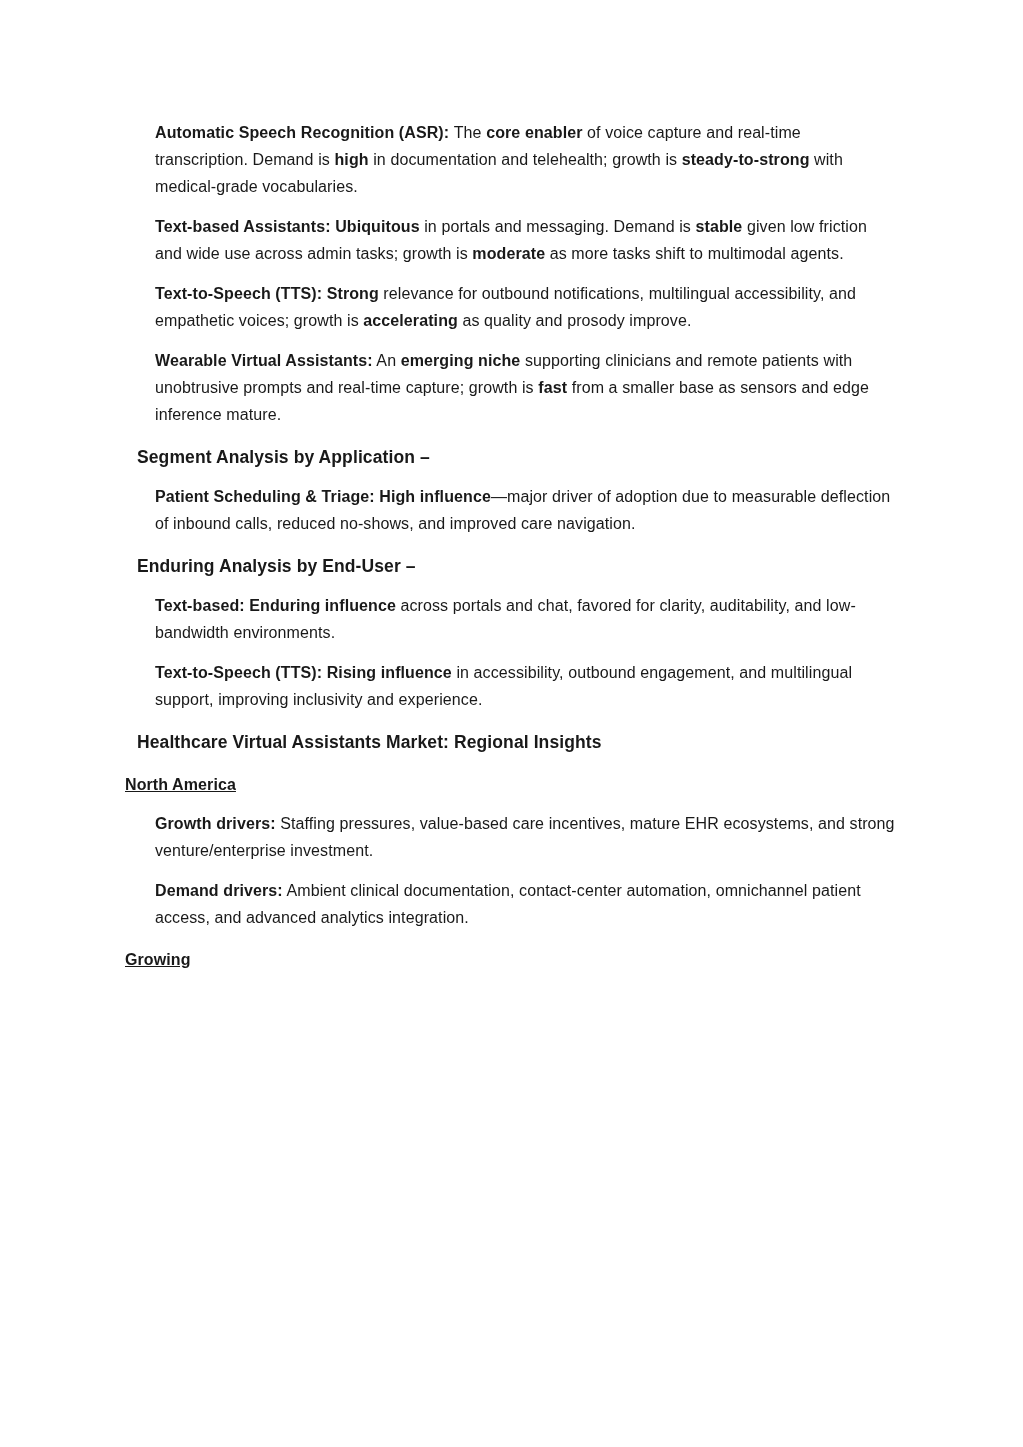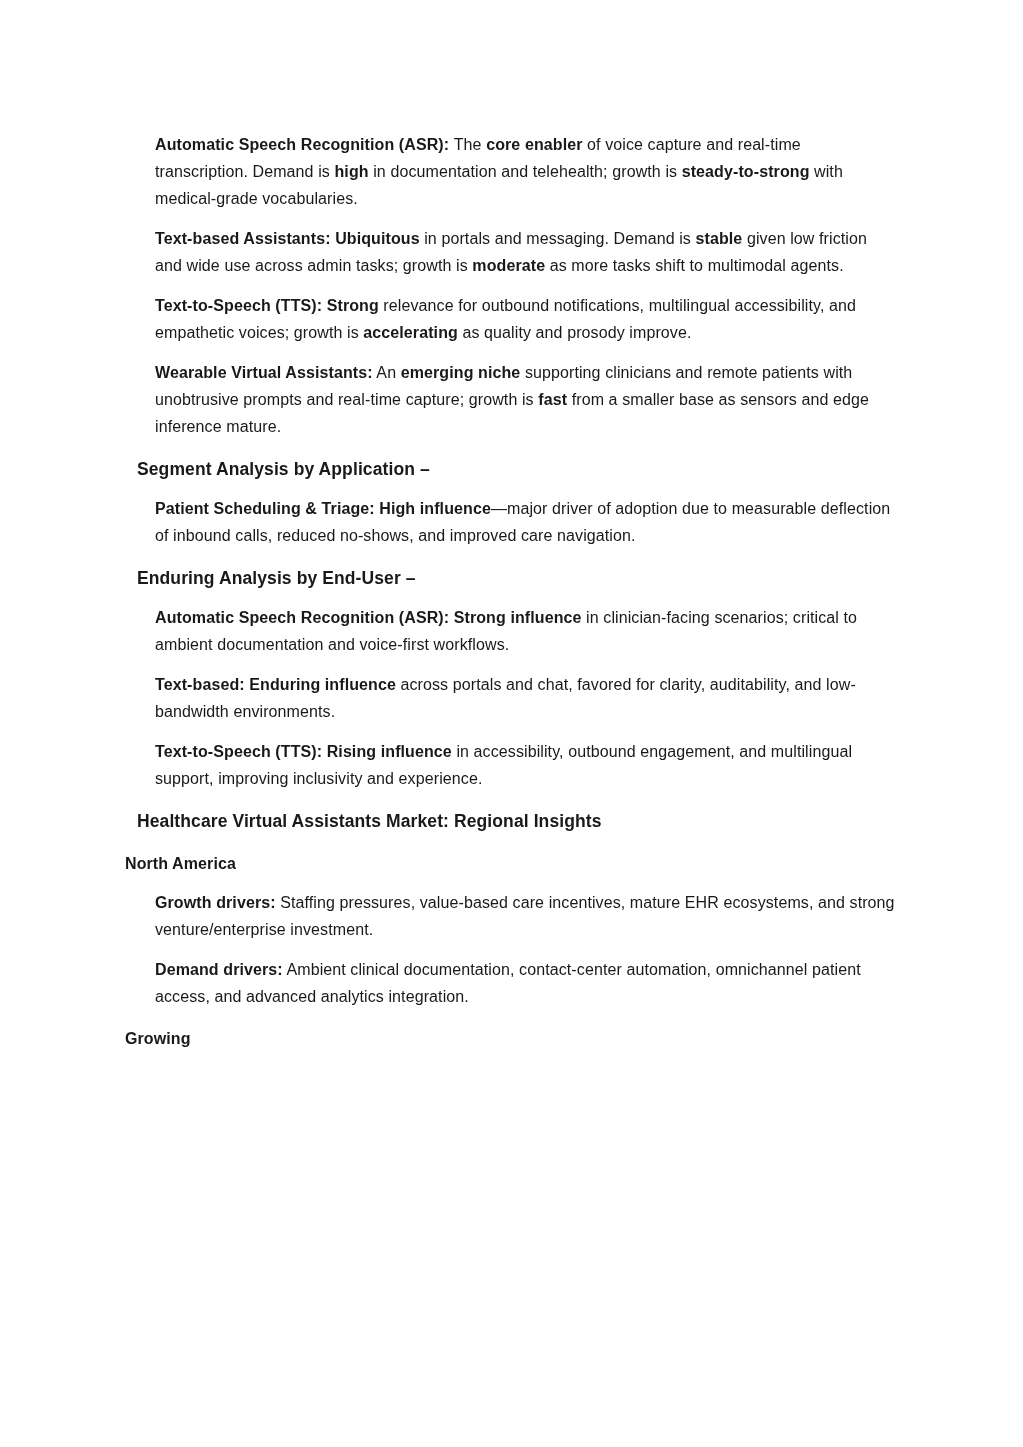--- a/index.html
+++ b/index.html
@@ -23,56 +23,56 @@
   }
   .content {
     position: absolute;
     left: 125px;
     top: 0;
     width: 772px;
     padding-top: 119px;
     box-sizing: content-box;
   }
   .para {
-    margin: 12px 0 13px 30px;
+    margin: 0 0 13px 30px;
     width: 742px;
     font-size: 16px;
     line-height: 27px;
     letter-spacing: 0.1px;
   }
   .heading {
     margin: 15px 0 12px 12px;
     font-size: 17.5px;
     line-height: 28px;
     font-weight: bold;
     letter-spacing: 0.1px;
   }
   .subheading {
     margin: 15px 0 12px 0;
     font-size: 16px;
     line-height: 27px;
     font-weight: bold;
     letter-spacing: 0.1px;
+    text-decoration: underline;
   }
   .run { font-weight: normal; }
   .run.bold { font-weight: bold; }
 </style>
 </head>
 <body style="background: rgb(255, 255, 255); color: rgb(25, 25, 25);">
 
 <div class="page">
   <div class="content">
       <div class="para"><span class="run bold">Automatic Speech Recognition (ASR): </span><span class="run">The </span><span class="run bold">core enabler</span><span class="run"> of voice capture and real-time transcription. Demand is </span><span class="run bold">high</span><span class="run"> in documentation and telehealth; growth is </span><span class="run bold">steady-to-strong</span><span class="run"> with medical-grade vocabularies.</span></div>
       <div class="para"><span class="run bold">Text-based Assistants: Ubiquitous</span><span class="run"> in portals and messaging. Demand is </span><span class="run bold">stable</span><span class="run"> given low friction and wide use across admin tasks; growth is </span><span class="run bold">moderate</span><span class="run"> as more tasks shift to multimodal agents.</span></div>
       <div class="para"><span class="run bold">Text-to-Speech (TTS): Strong</span><span class="run"> relevance for outbound notifications, multilingual accessibility, and empathetic voices; growth is </span><span class="run bold">accelerating</span><span class="run"> as quality and prosody improve.</span></div>
       <div class="para"><span class="run bold">Wearable Virtual Assistants:</span><span class="run"> An </span><span class="run bold">emerging niche</span><span class="run"> supporting clinicians and remote patients with unobtrusive prompts and real-time capture; growth is </span><span class="run bold">fast</span><span class="run"> from a smaller base as sensors and edge inference mature.</span></div>
       <div class="heading"><span class="run bold">Segment Analysis by Application –</span></div>
       <div class="para"><span class="run bold">Patient Scheduling &amp; Triage: High influence</span><span class="run">—major driver of adoption due to measurable deflection of inbound calls, reduced no-shows, and improved care navigation.</span></div>
       <div class="heading"><span class="run bold">Enduring Analysis by End-User –</span></div>
-      <div class="para"><span class="run bold">Automatic Speech Recognition (ASR): Strong influence</span><span class="run"> in clinician-facing scenarios; critical to ambient documentation and voice-first workflows.</span></div>
       <div class="para"><span class="run bold">Text-based: Enduring influence</span><span class="run"> across portals and chat, favored for clarity, auditability, and low-bandwidth environments.</span></div>
       <div class="para"><span class="run bold">Text-to-Speech (TTS): Rising influence</span><span class="run"> in accessibility, outbound engagement, and multilingual support, improving inclusivity and experience.</span></div>
       <div class="heading"><span class="run bold">Healthcare Virtual Assistants Market: Regional Insights</span></div>
       <div class="subheading"><span class="run bold">North America</span></div>
       <div class="para"><span class="run bold">Growth drivers:</span><span class="run"> Staffing pressures, value-based care incentives, mature EHR ecosystems, and strong venture/enterprise investment.</span></div>
       <div class="para"><span class="run bold">Demand drivers:</span><span class="run"> Ambient clinical documentation, contact-center automation, omnichannel patient access, and advanced analytics integration.</span></div>
       <div class="subheading"><span class="run bold">Growing</span></div>
     </div>
 </div>
 

